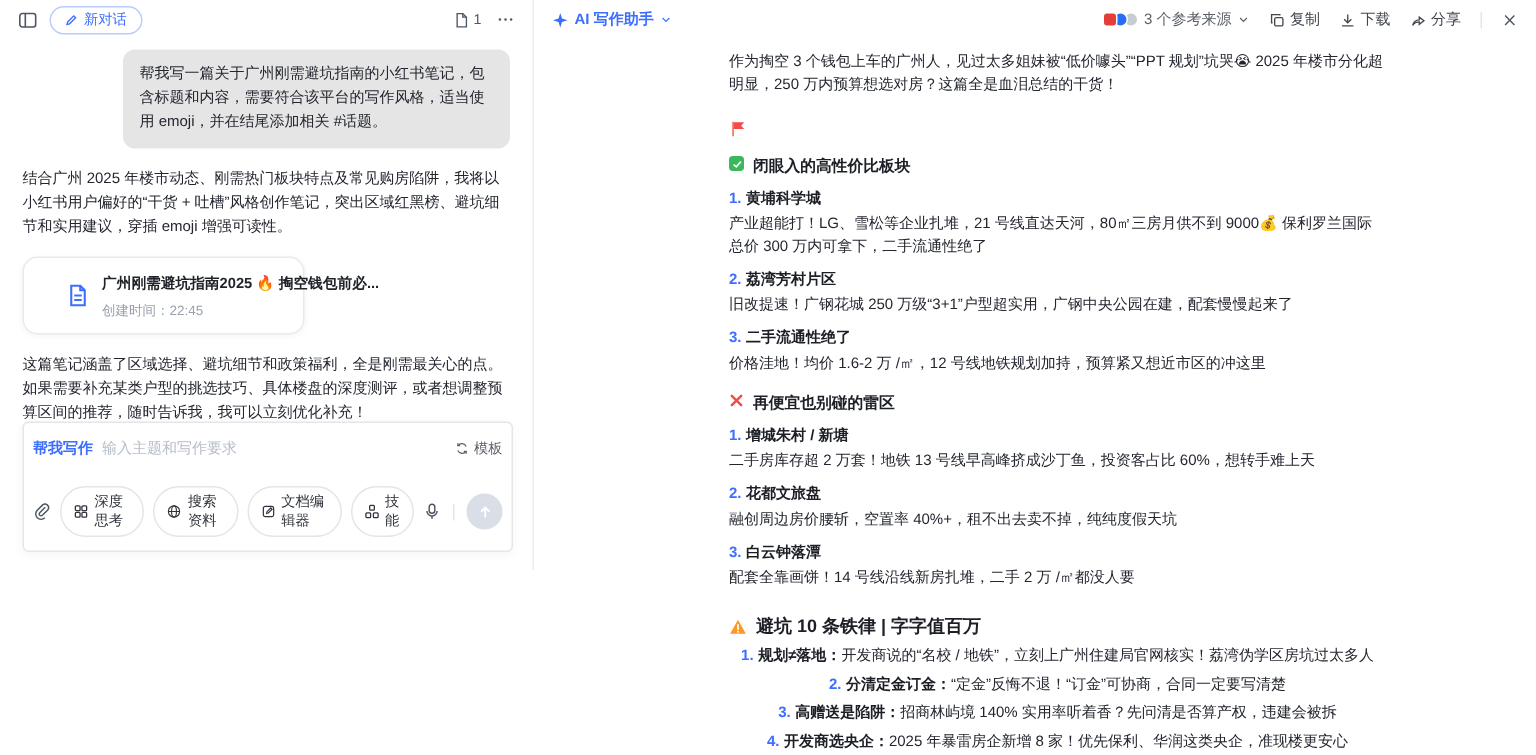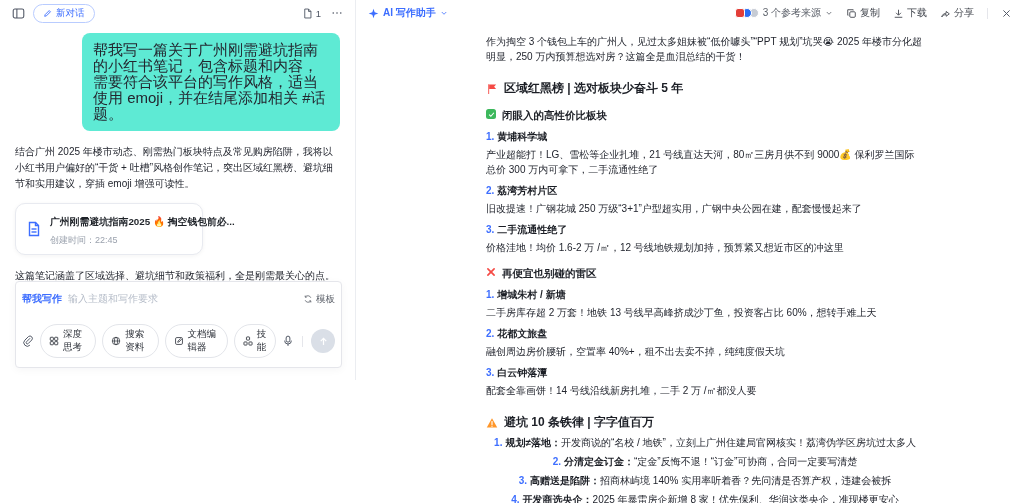--- a/index.html
+++ b/index.html
@@ -10,26 +10,26 @@
   
   .chat { position:relative; width:356px; height:380px; border-right:1px solid #ebedf1; background:#fff; flex:none; }
   .chat-top { height:26px; display:flex; align-items:center; padding:0 12px; gap:8px; }
   .icon-btn { display:flex; align-items:center; justify-content:center; color:#4e5563; cursor:pointer; }
   .new-chat { display:flex; align-items:center; gap:4px; border:1px solid #b9ccff; color:#3d6eff;
     border-radius:999px; padding:2px 9px; font-size:9.5px; background:#fff; }
   .chat-top-right { margin-left:auto; display:flex; align-items:center; gap:10px; color:#4e5563; font-size:9.5px; }
   .doc-count { display:flex; align-items:center; gap:3px; }
 
   .chat-body { padding:0 15px; }
-  .bubble { margin:7px 0 0 auto; width:258px; background:#5eead4; border-radius:8px;
-    padding:9px 11px; font-size:15px; line-height:16px; color:#23262f; }
+  .bubble { margin:7px 0 0 auto; width:258px; background:#e5e5e5; border-radius:8px;
+    padding:9px 11px; font-size:10px; line-height:16px; color:#23262f; }
   .msg { margin-top:13px; font-size:10px; line-height:16px; color:#23262f; }
 
   .doc-card { margin-top:11px; display:flex; align-items:center; gap:8px; width:188px;
-    border:1px solid #e8eaf0; border-radius:10px; padding:7px 10px; background:#fff;
+    border:1px solid #e8eaf0; border-radius:10px; padding:7px 28px; background:#fff;
     box-shadow:0 1px 4px rgba(31,35,41,.05); cursor:pointer; }
   .dc-icon { flex:none; color:#3d6eff; }
   .dc-meta { min-width:0; }
   .dc-title { font-size:9.8px; font-weight:700; color:#1f2329; white-space:nowrap; overflow:hidden; text-overflow:ellipsis; }
   .dc-sub { margin-top:3px; font-size:9px; color:#9aa1ad; }
 
   .actions { margin-top:12px; display:flex; align-items:center; gap:9px; color:#6b7280; font-size:9.5px; }
   .actions .grp { display:flex; align-items:center; gap:3px; cursor:pointer; }
   .vdiv { width:1px; height:11px; background:#e5e6eb; }
 
@@ -342,21 +342,20 @@
       <article class="doc">
         <p class="intro">作为掏空 3 个钱包上车的广州人，见过太多姐妹被“低价噱头”“PPT 规划”坑哭😭 2025 年楼市分化超明显，250 万内预算想选对房？这篇全是血泪总结的干货！</p>
 
         <h2 class="doc-h2">
           <span>
             <svg width="12" height="12" viewBox="0 0 16 16" fill="#F54A45">
                 <path d="M3 1.5h1.2v13H3z"></path>
                 <path d="M4.2 2h9.3L10.8 5l2.7 3H4.2z"></path>
               </svg>
           </span>
-          <span>区域红黑榜 | 选对板块少奋斗 5 年</span>
         </h2>
 
         <h3 class="doc-h3">
           <span class="check-box">
             <svg width="7" height="7" viewBox="0 0 16 16" fill="none" stroke="currentColor" stroke-width="2.4">
                 <path d="M2.5 8.5L6.5 12 13.5 4"></path>
               </svg>
           </span>
           <span>闭眼入的高性价比板块</span>
         </h3>

